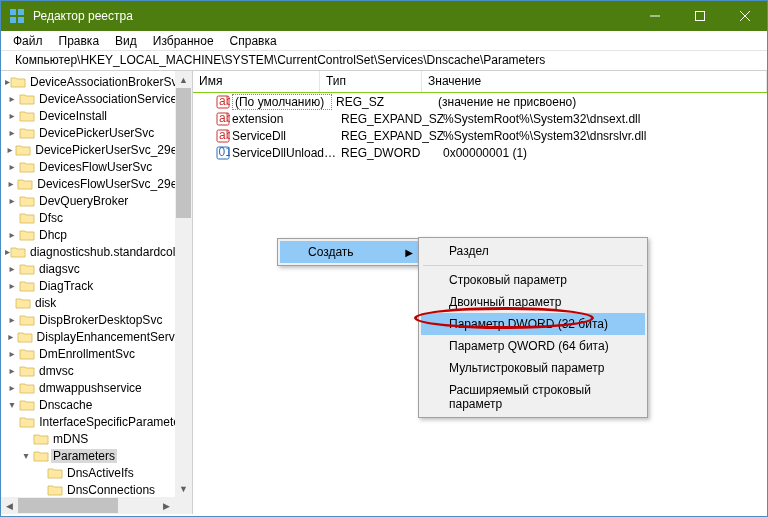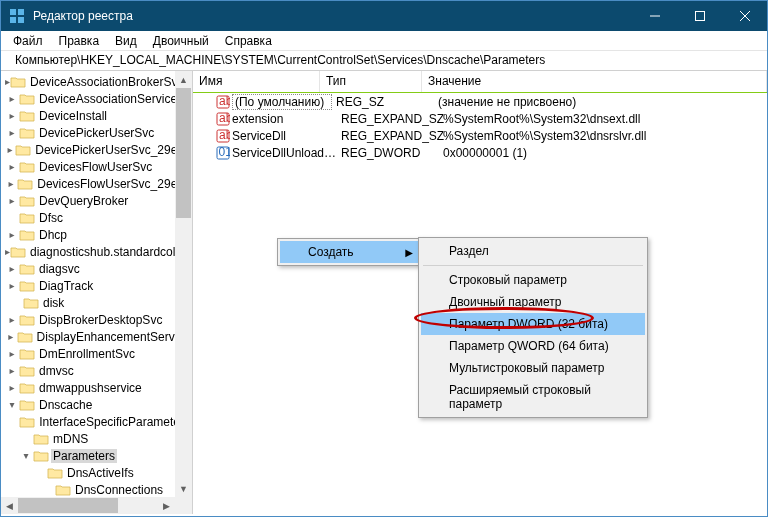--- a/index.html
+++ b/index.html
@@ -1,17 +1,17 @@
 <!DOCTYPE html>
 <html><head>
 <meta charset="utf-8">
 <style>
 * { margin: 0; padding: 0; box-sizing: border-box; font-family: "Segoe UI", Tahoma, sans-serif; font-size: 12px; }
 body { background: #fff; width: 768px; height: 517px; overflow: hidden; border: 1px solid #4a8cc4; }
-.titlebar { background: #0c4a6e; height: 30px; display: flex; align-items: center; color: #fff; }
+.titlebar { background: #4d7c0f; height: 30px; display: flex; align-items: center; color: #fff; }
 .titlebar .icon { width: 16px; height: 16px; margin: 0 8px; display: flex; align-items: center; justify-content: center; }
 .titlebar .title { flex: 1; font-size: 12px; }
 .winbtns { display: flex; height: 100%; }
 .winbtn { width: 45px; height: 100%; display: flex; align-items: center; justify-content: center; color: #fff; cursor: pointer; }
 .menubar { height: 20px; display: flex; align-items: center; padding: 0 4px; border-bottom: 1px solid #e5e5e5; }
 .menuitem { padding: 2px 8px; cursor: pointer; }
 .pathbar { height: 20px; padding: 2px 14px; border-bottom: 1px solid #d0d0d0; white-space: nowrap; overflow: hidden; }
 .content { display: flex; height: calc(100% - 72px); }
 .tree { width: 192px; overflow: auto; border-right: 1px solid #d0d0d0; position: relative; }
 .tree-inner { padding: 2px 0; }
@@ -78,21 +78,21 @@
           <line x1="10" y1="0" x2="0" y2="10" stroke="#fff" stroke-width="1"></line>
         </svg>
       </div>
   </div>
 </div>
 
 <div class="menubar">
   <div class="menuitem">Файл</div>
   <div class="menuitem">Правка</div>
   <div class="menuitem">Вид</div>
-  <div class="menuitem">Двоичный</div>
+  <div class="menuitem">Избранное</div>
   <div class="menuitem">Справка</div>
 </div>
 
 <div class="pathbar">Компьютер\HKEY_LOCAL_MACHINE\SYSTEM\CurrentControlSet\Services\Dnscache\Parameters</div>
 
 <div class="content">
   <div class="tree">
     <div class="tree-inner" id="tree-inner">
         <div class="treeitem" style="padding-left: 4px;">
           <span class="expander">▸</span>
@@ -204,21 +204,21 @@
         </div>
         <div class="treeitem" style="padding-left: 4px;">
           <span class="expander">▸</span>
           <span class="folder">
             <svg width="16" height="14">
               <path d="M1 3 L6 3 L7 4 L15 4 L15 12 L1 12 Z" fill="#ffe9a2" stroke="#d6b656" stroke-width="0.8"></path>
             </svg>
           </span>
           <span class="label">DiagTrack</span>
         </div>
-        <div class="treeitem" style="padding-left: 8px; align-items: center;">
+        <div class="treeitem" style="padding-left: 0; align-items: center;">
           <span class="expander"></span>
           <span class="folder">
             <svg width="16" height="14">
               <path d="M1 3 L6 3 L7 4 L15 4 L15 12 L1 12 Z" fill="#ffe9a2" stroke="#d6b656" stroke-width="0.8"></path>
             </svg>
           </span>
           <span class="label">disk</span>
         </div>
         <div class="treeitem" style="padding-left: 4px;">
           <span class="expander">▸</span>
@@ -303,21 +303,21 @@
         </div>
         <div class="treeitem" style="padding-left: 32px;">
           <span class="expander"></span>
           <span class="folder">
             <svg width="16" height="14">
               <path d="M1 3 L6 3 L7 4 L15 4 L15 12 L1 12 Z" fill="#ffe9a2" stroke="#d6b656" stroke-width="0.8"></path>
             </svg>
           </span>
           <span class="label">DnsActiveIfs</span>
         </div>
-        <div class="treeitem" style="padding-left: 40px;">
+        <div class="treeitem" style="padding-left: 32px;">
           <span class="expander"></span>
           <span class="folder">
             <svg width="16" height="14">
               <path d="M1 3 L6 3 L7 4 L15 4 L15 12 L1 12 Z" fill="#ffe9a2" stroke="#d6b656" stroke-width="0.8"></path>
             </svg>
           </span>
           <span class="label">DnsConnections</span>
         </div>
         <div class="treeitem" style="padding-left: 32px;">
           <span class="expander"></span>

